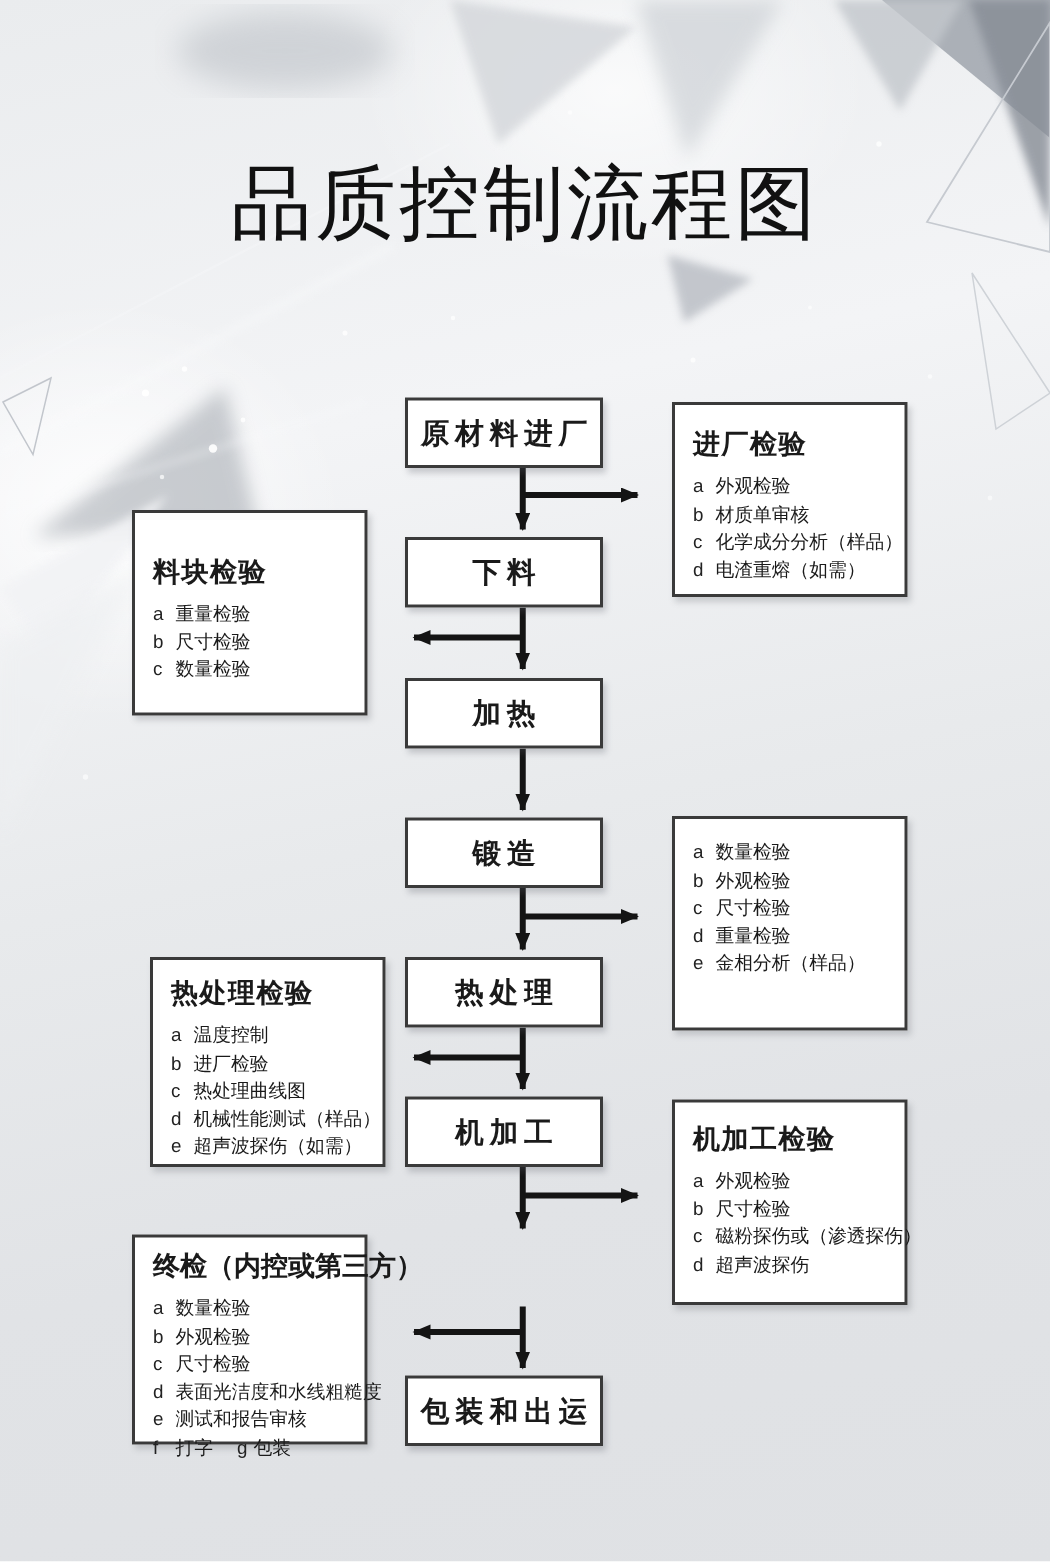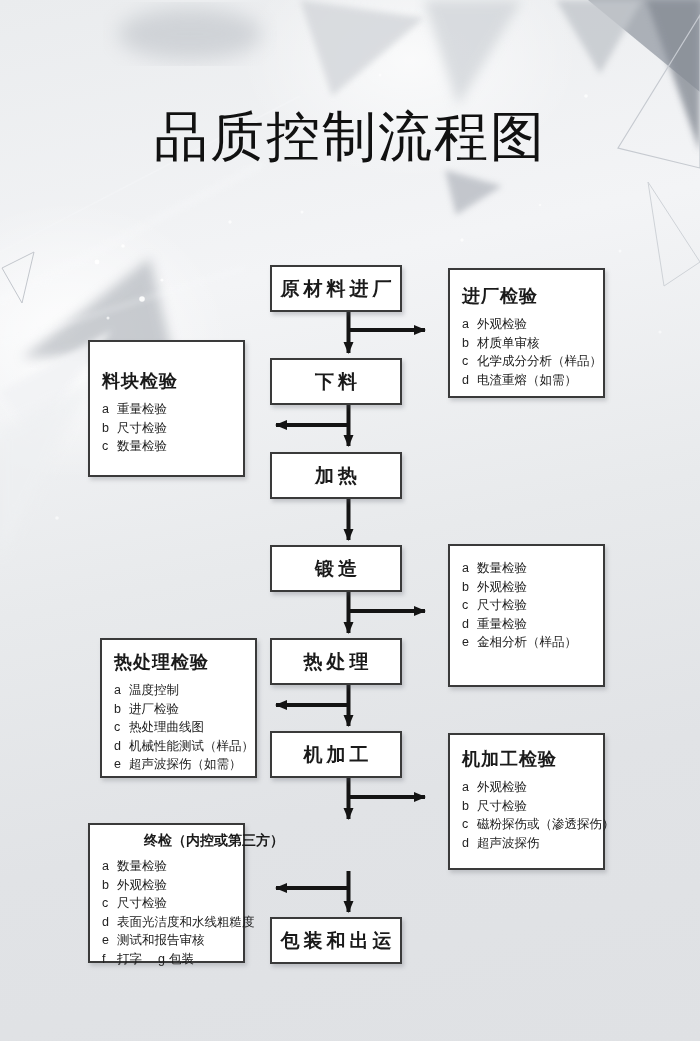--- a/index.html
+++ b/index.html
@@ -27,21 +27,21 @@
     background:#fff;border:2px solid #3a3a3a;box-shadow:2px 3px 4px rgba(90,95,105,.28);
     display:flex;align-items:center;justify-content:center;
     font-size:19px;font-weight:600;color:#1a1a1a;letter-spacing:4px;text-indent:4px;
   }
   .insp{
     position:absolute;z-index:3;box-sizing:border-box;width:157px;
     background:#fff;border:2px solid #3a3a3a;box-shadow:2px 3px 4px rgba(90,95,105,.25);
     padding:12px 10px 6px 12px;color:#1a1a1a;
   }
   .insp .title{font-size:18px;font-weight:700;letter-spacing:1px;margin-bottom:7px;white-space:nowrap;}
-  .insp .title.small{font-size:14px;letter-spacing:0;margin-left:42px;}
+  .insp .title.small{font-size:18px;letter-spacing:0;}
   .insp .item{font-size:12.5px;line-height:18.5px;white-space:nowrap;}
   .insp .key{display:inline-block;width:15px;font-size:12.5px;color:#222;}
   .insp .key.second{width:auto;margin-left:16px;padding-right:4px;}
   .arrows{position:absolute;left:0;top:0;z-index:2;}
 </style>
 </head>
 <body>
 
 <div class="canvas">
 

